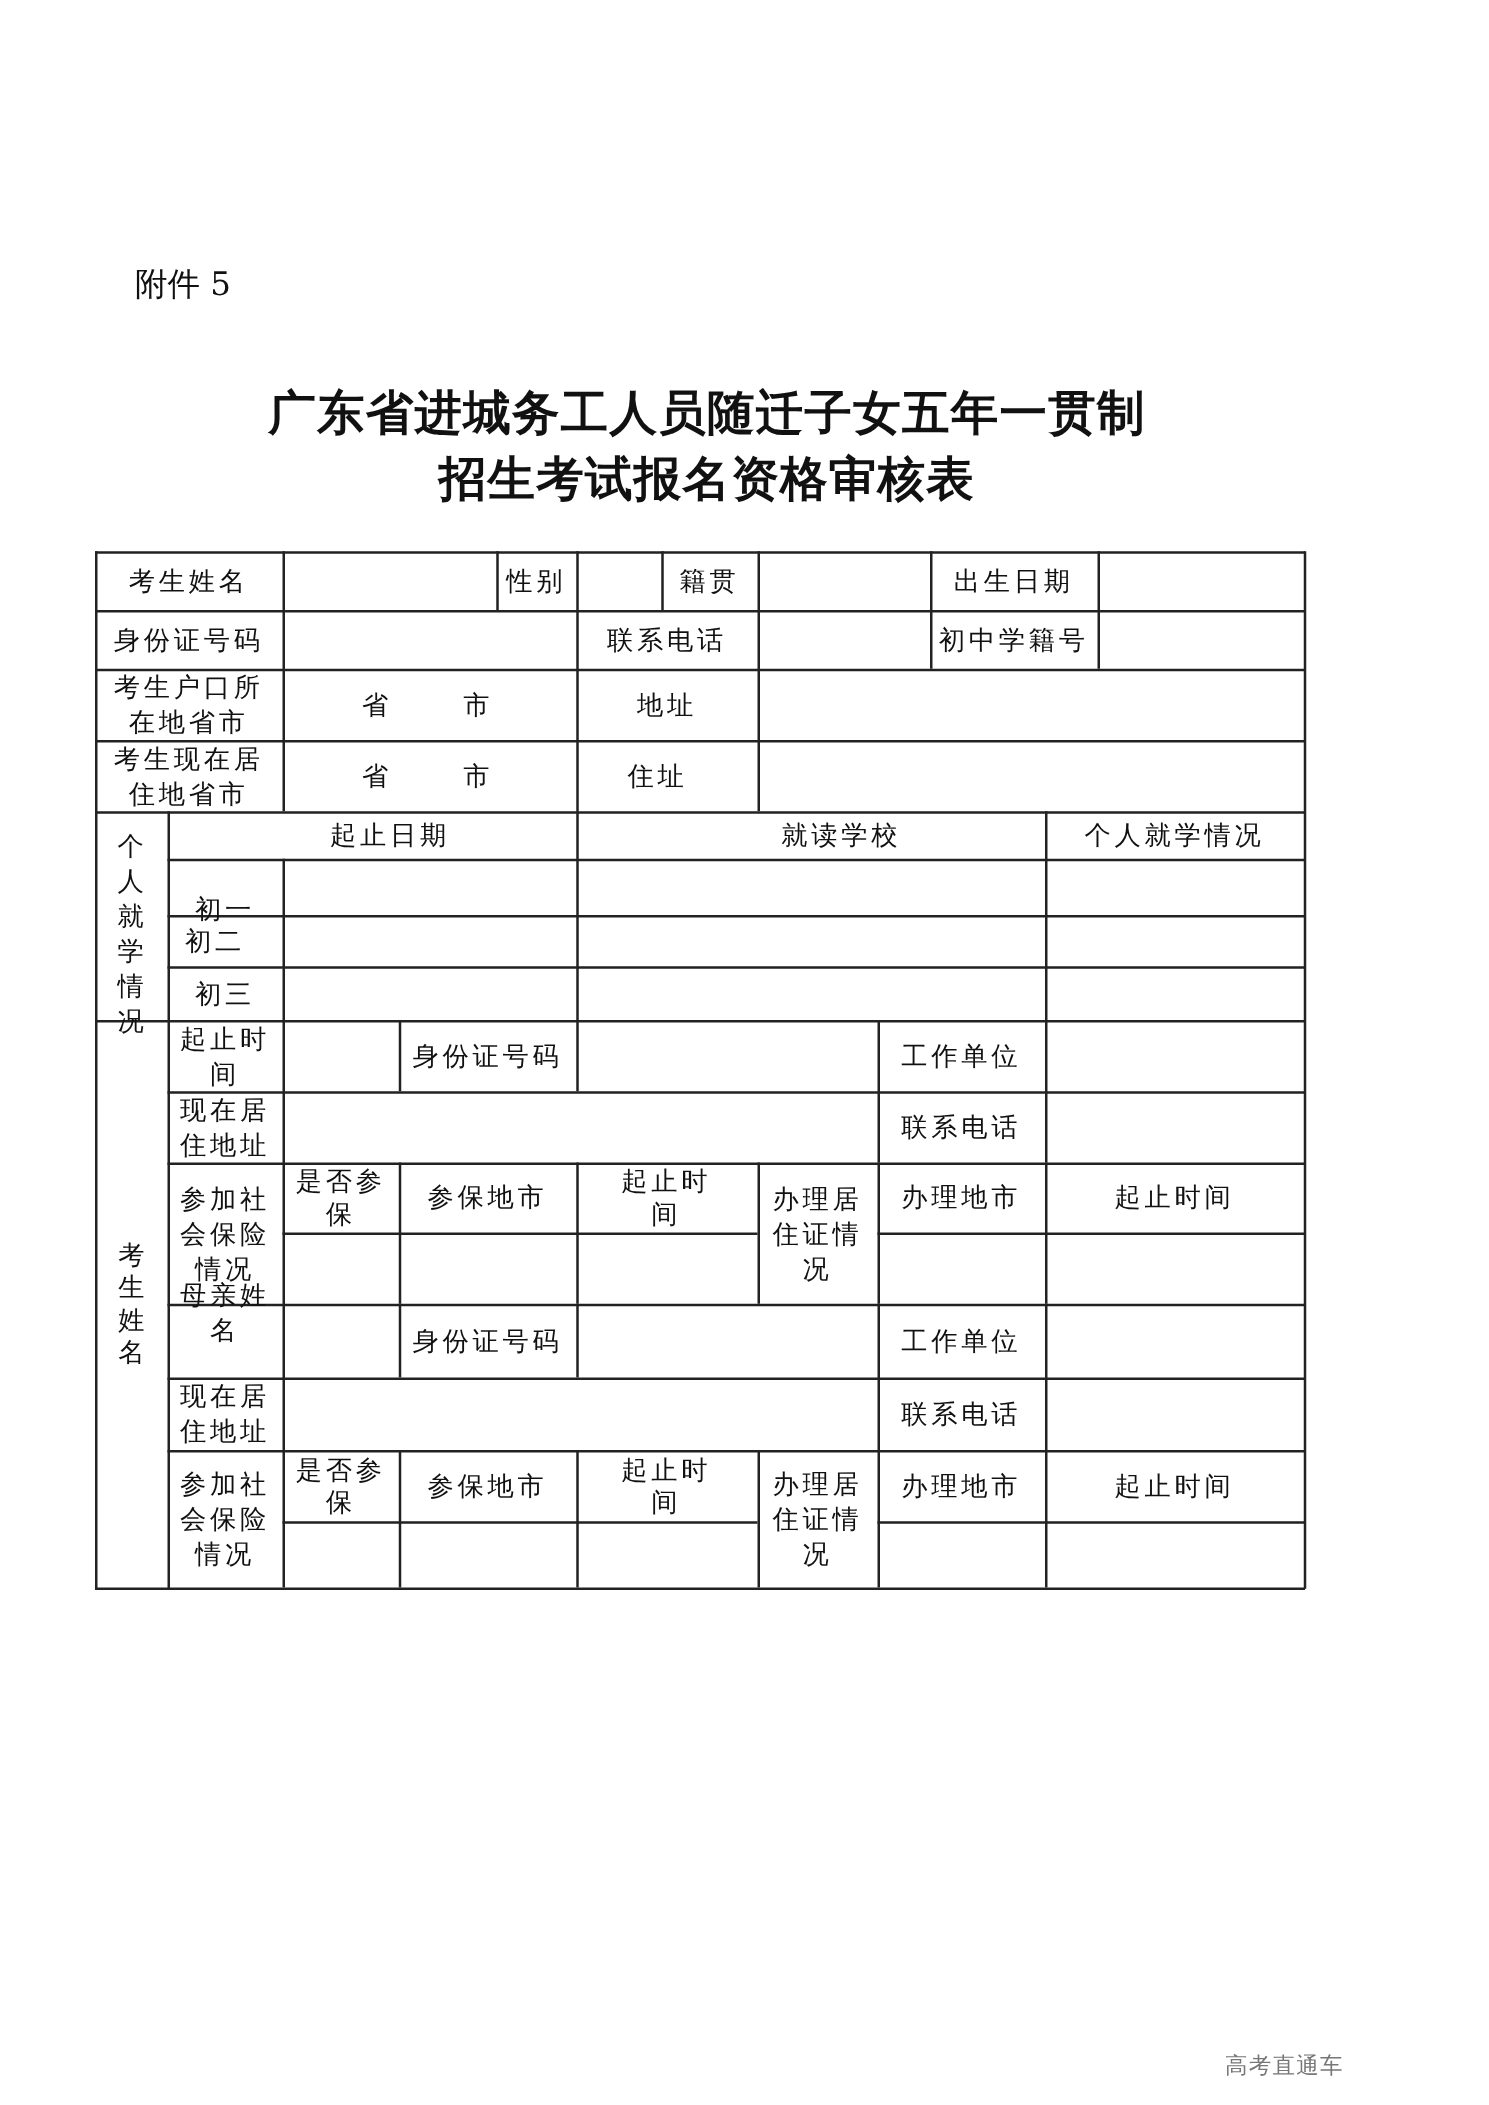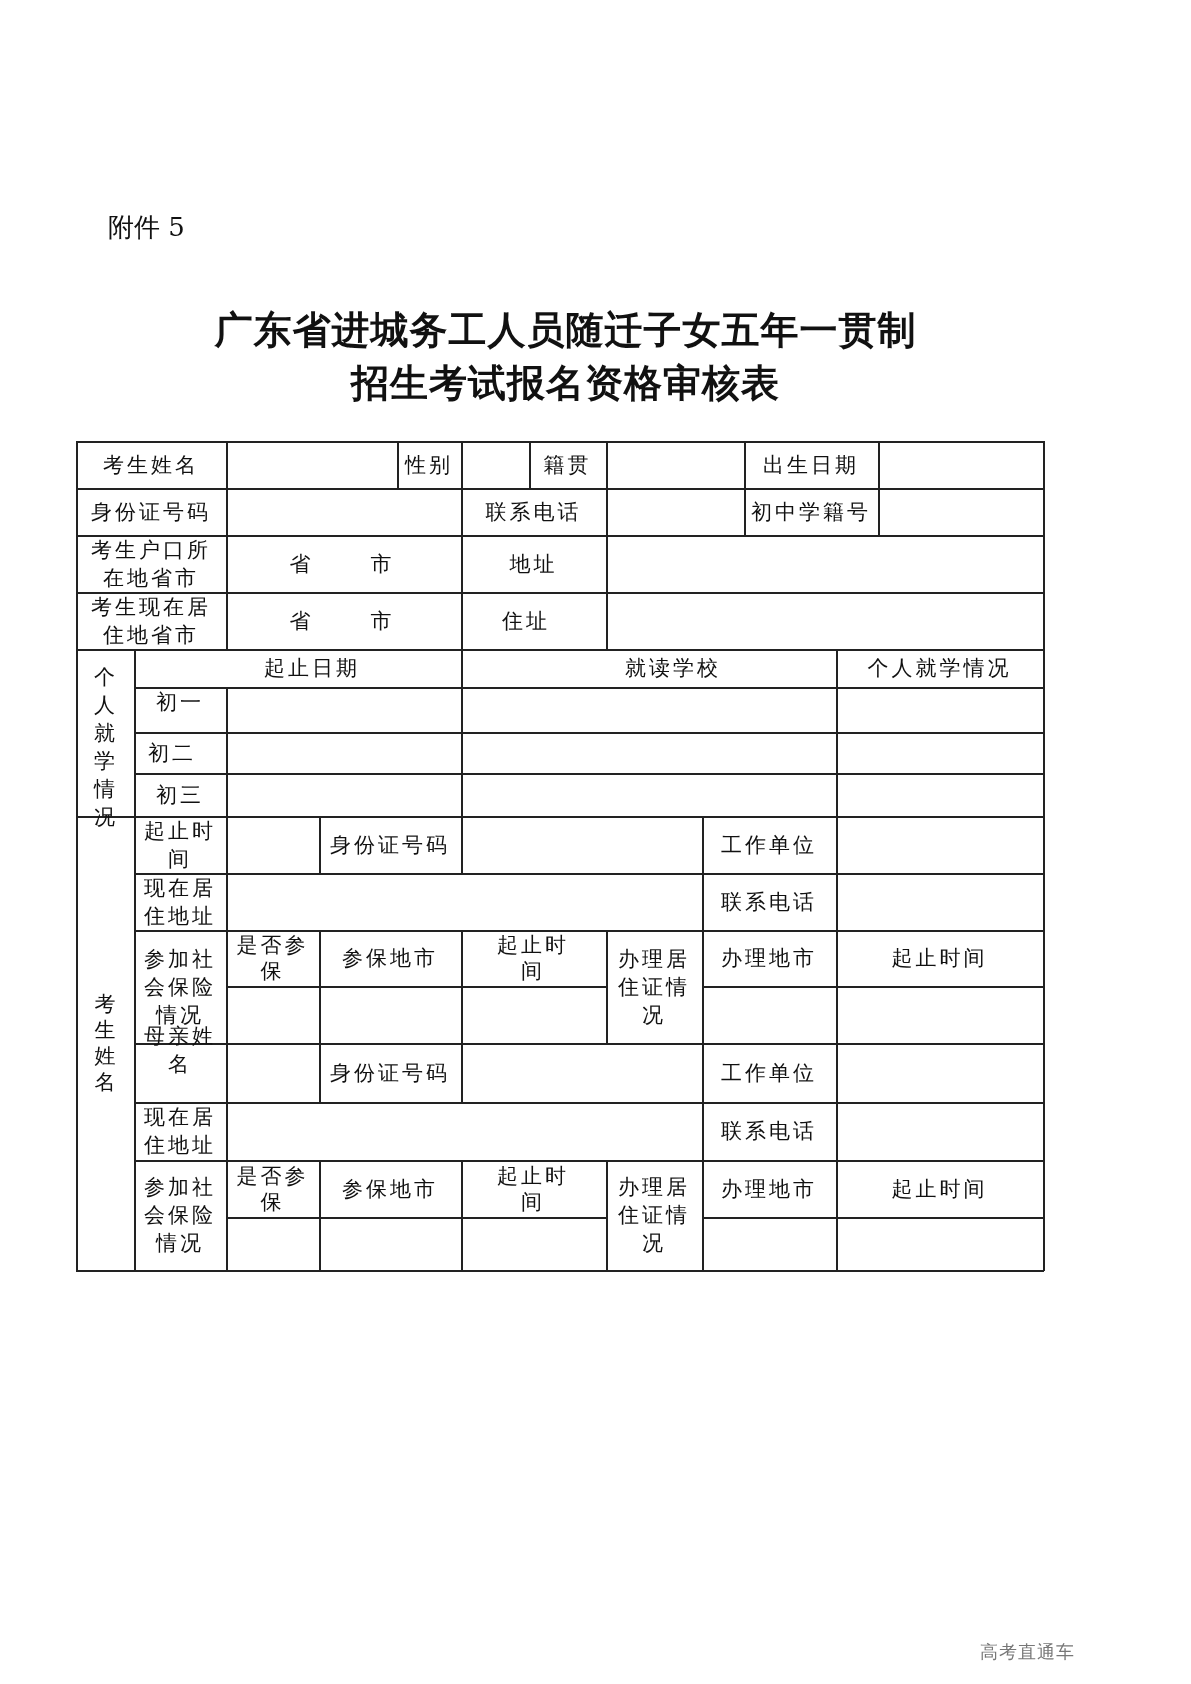--- a/index.html
+++ b/index.html
@@ -102,21 +102,21 @@
   <div class="c" style="left:80px;top:592px;width:142px;height:57px">考生现在居住地省市</div>
   <div class="c" style="left:226px;top:592px;width:235px;height:57px;letter-spacing:6px">省　　市</div>
   <div class="c" style="left:461px;top:592px;width:130px;height:57px">住址</div>
   <div class="c" style="left:606px;top:592px;width:437px;height:57px"></div>
 
   <div class="c" style="left:80px;top:649px;width:50px;height:196px;letter-spacing:1px;padding:0 4px">个人就学情况</div>
   <div class="c" style="left:134px;top:649px;width:356px;height:38px">起止日期</div>
   <div class="c" style="left:461px;top:649px;width:424px;height:38px">就读学校</div>
   <div class="c" style="left:836px;top:649px;width:207px;height:38px">个人就学情况</div>
 
-  <div class="c" style="left:134px;top:679px;width:92px;height:45px">初一</div>
+  <div class="c" style="left:134px;top:704px;width:92px;height:45px">初一</div>
   <div class="c" style="left:226px;top:687px;width:235px;height:45px"></div>
   <div class="c" style="left:461px;top:687px;width:375px;height:45px"></div>
   <div class="c" style="left:836px;top:687px;width:207px;height:45px"></div>
 
   <div class="c" style="left:126px;top:732px;width:92px;height:41px">初二</div>
   <div class="c" style="left:226px;top:732px;width:235px;height:41px"></div>
   <div class="c" style="left:461px;top:732px;width:375px;height:41px"></div>
   <div class="c" style="left:836px;top:732px;width:207px;height:41px"></div>
 
   <div class="c" style="left:134px;top:773px;width:92px;height:43px">初三</div>

